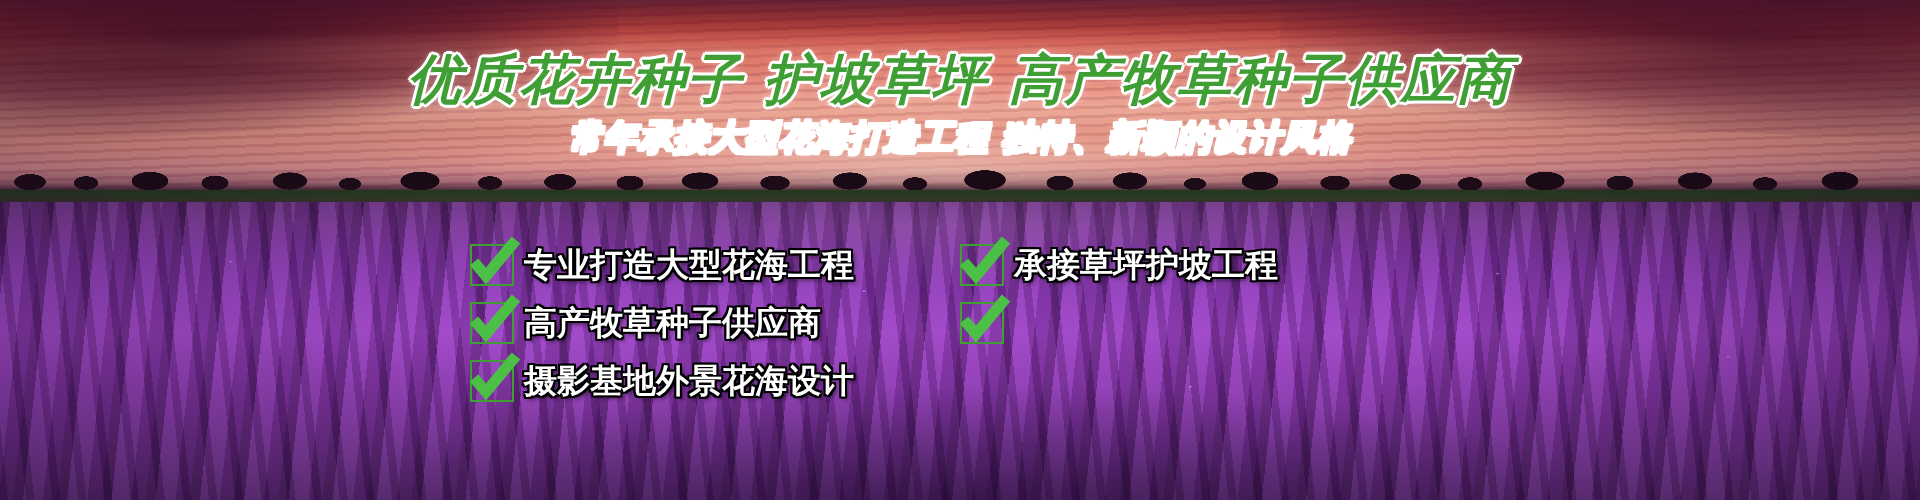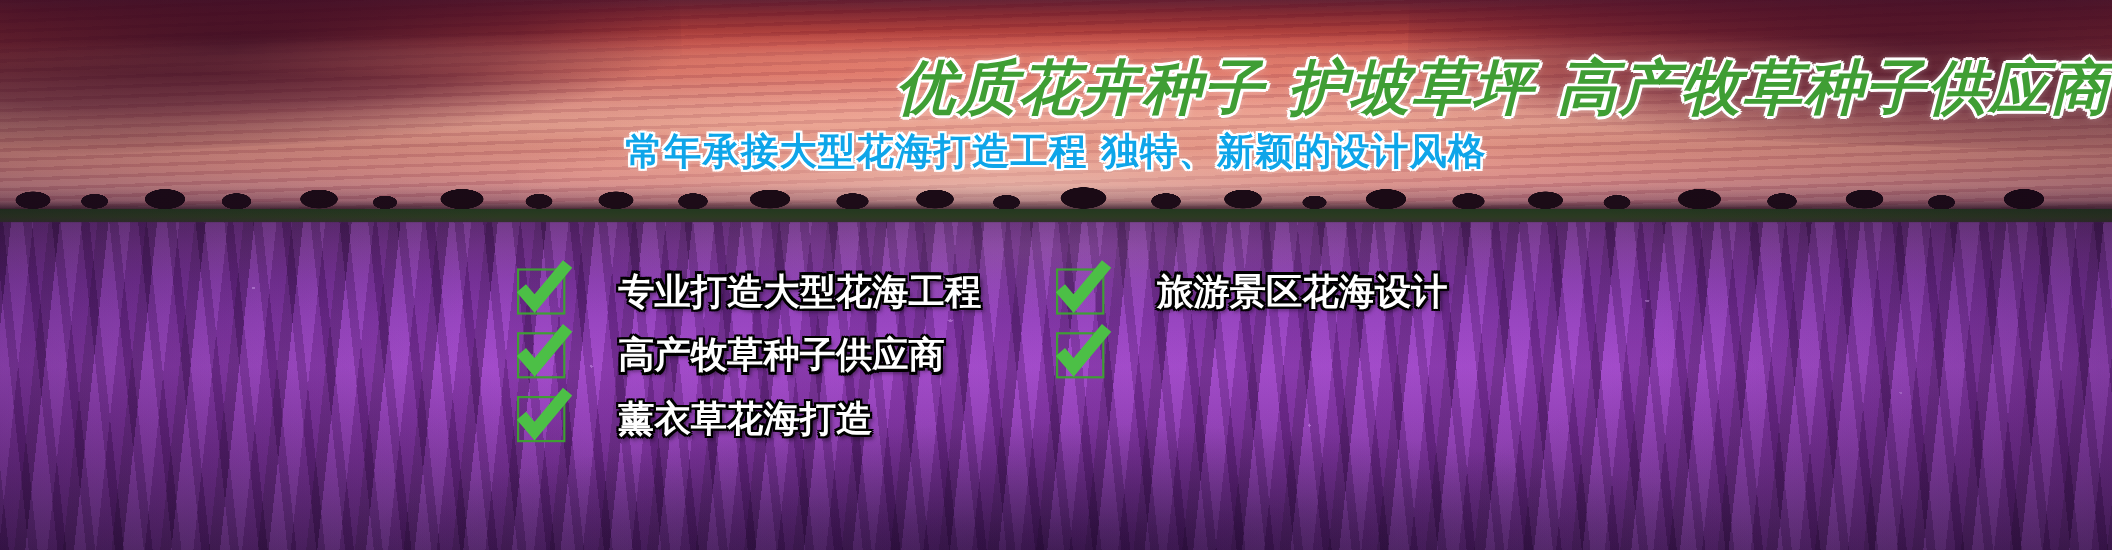--- a/index.html
+++ b/index.html
@@ -153,41 +153,42 @@
   .field-vignette{
     position:absolute;left:0;top:0;width:1920px;height:500px;
     background:
       radial-gradient(ellipse 1200px 420px at 50% 55%, rgba(0,0,0,0) 45%, rgba(20,4,28,.35) 100%);
     pointer-events:none;
   }
 
   
   .headline{
     position:absolute;left:0;top:44px;width:1920px;
-    text-align:right;
+    text-align:center;
     font-family:"DejaVu Serif","Liberation Serif",serif;
     font-size:54px;font-weight:bold;
     font-style:italic;
     letter-spacing:2px;
     color:#3f9e34;
     white-space:nowrap;
     text-shadow:
       -2px -2px 0 #ffffff, 2px -2px 0 #ffffff,
       -2px  2px 0 #ffffff, 2px  2px 0 #ffffff,
       -3px  0   0 #ffffff, 3px  0   0 #ffffff,
       0    -3px 0 #ffffff, 0    3px 0 #ffffff,
       0 0 8px rgba(255,255,255,.65);
   }
   .subheadline{
     position:absolute;left:0;top:115px;width:1920px;
     text-align:center;
     font-family:"DejaVu Serif","Liberation Serif",serif;
     font-size:34px;font-weight:bold;
+    font-style:italic;
     letter-spacing:1px;
-    color:#0ea5e9;
+    color:#ffffff;
     white-space:nowrap;
     text-shadow:
       -2px -2px 0 #ffffff, 2px -2px 0 #ffffff,
       -2px  2px 0 #ffffff, 2px  2px 0 #ffffff,
       -2px  0   0 #ffffff, 2px  0   0 #ffffff,
       0    -2px 0 #ffffff, 0    2px 0 #ffffff,
       0 0 6px rgba(255,255,255,.6);
   }
 
   
@@ -221,21 +222,20 @@
     font-weight:bold;
     color:#ffffff;
     letter-spacing:0px;
     white-space:nowrap;
     text-shadow:
       -2px -2px 0 #000000, 2px -2px 0 #000000,
       -2px  2px 0 #000000, 2px  2px 0 #000000,
       -2px  0   0 #000000, 2px  0   0 #000000,
       0    -2px 0 #000000, 0    2px 0 #000000,
       3px 3px 4px rgba(0,0,0,.6);
-    margin-left: 38px;
   }
   .row2-left  .check-label,
   .row2-right .check-label{letter-spacing:0px;}
 </style>
 </head>
 <body>
 
 <div class="banner">
 
   <div class="sky"></div>
@@ -268,45 +268,45 @@
       </span>
       <span class="check-label">专业打造大型花海工程</span>
     </div>
 
     <div class="check-item row1-right">
       <span class="check-box">
         <svg viewBox="0 0 56 56" aria-hidden="true">
           <path d="M8 28 L20 42 L50 6" fill="none" stroke="#4cbf46" stroke-width="11" stroke-linecap="butt" stroke-linejoin="miter"></path>
         </svg>
       </span>
-      <span class="check-label">旅游景区花海设计</span>
+      <span class="check-label">承接草坪护坡工程</span>
     </div>
 
     <div class="check-item row2-left">
       <span class="check-box">
         <svg viewBox="0 0 56 56" aria-hidden="true">
           <path d="M8 28 L20 42 L50 6" fill="none" stroke="#4cbf46" stroke-width="11" stroke-linecap="butt" stroke-linejoin="miter"></path>
         </svg>
       </span>
       <span class="check-label">高产牧草种子供应商</span>
     </div>
 
     <div class="check-item row2-right">
       <span class="check-box">
         <svg viewBox="0 0 56 56" aria-hidden="true">
           <path d="M8 28 L20 42 L50 6" fill="none" stroke="#4cbf46" stroke-width="11" stroke-linecap="butt" stroke-linejoin="miter"></path>
         </svg>
       </span>
     </div>
 
-
-    <div class="check-item row3-right">
-      <span class="check-box">
-        <svg viewBox="0 0 56 56" aria-hidden="true">
-          <path d="M8 28 L20 42 L50 6" fill="none" stroke="#4cbf46" stroke-width="11" stroke-linecap="butt" stroke-linejoin="miter"></path>
-        </svg>
-      </span>
-      <span class="check-label">薰衣草花海打造</span>
-    </div>
+    <div class="check-item row3-left">
+      <span class="check-box">
+        <svg viewBox="0 0 56 56" aria-hidden="true">
+          <path d="M8 28 L20 42 L50 6" fill="none" stroke="#4cbf46" stroke-width="11" stroke-linecap="butt" stroke-linejoin="miter"></path>
+        </svg>
+      </span>
+      <span class="check-label">摄影基地外景花海设计</span>
+    </div>
+
 
   </div>
 
 </div>
 
 </body></html>

